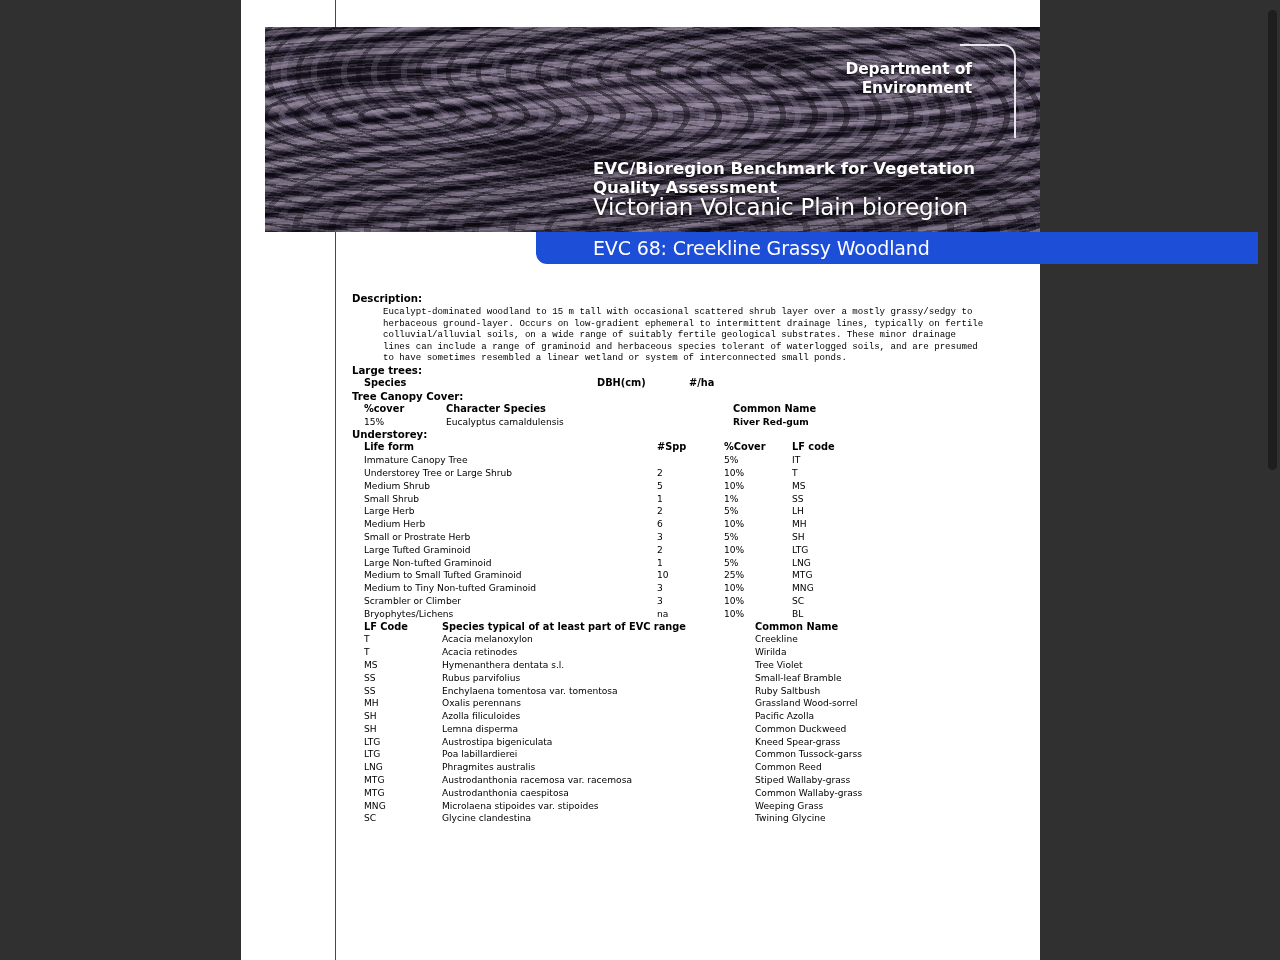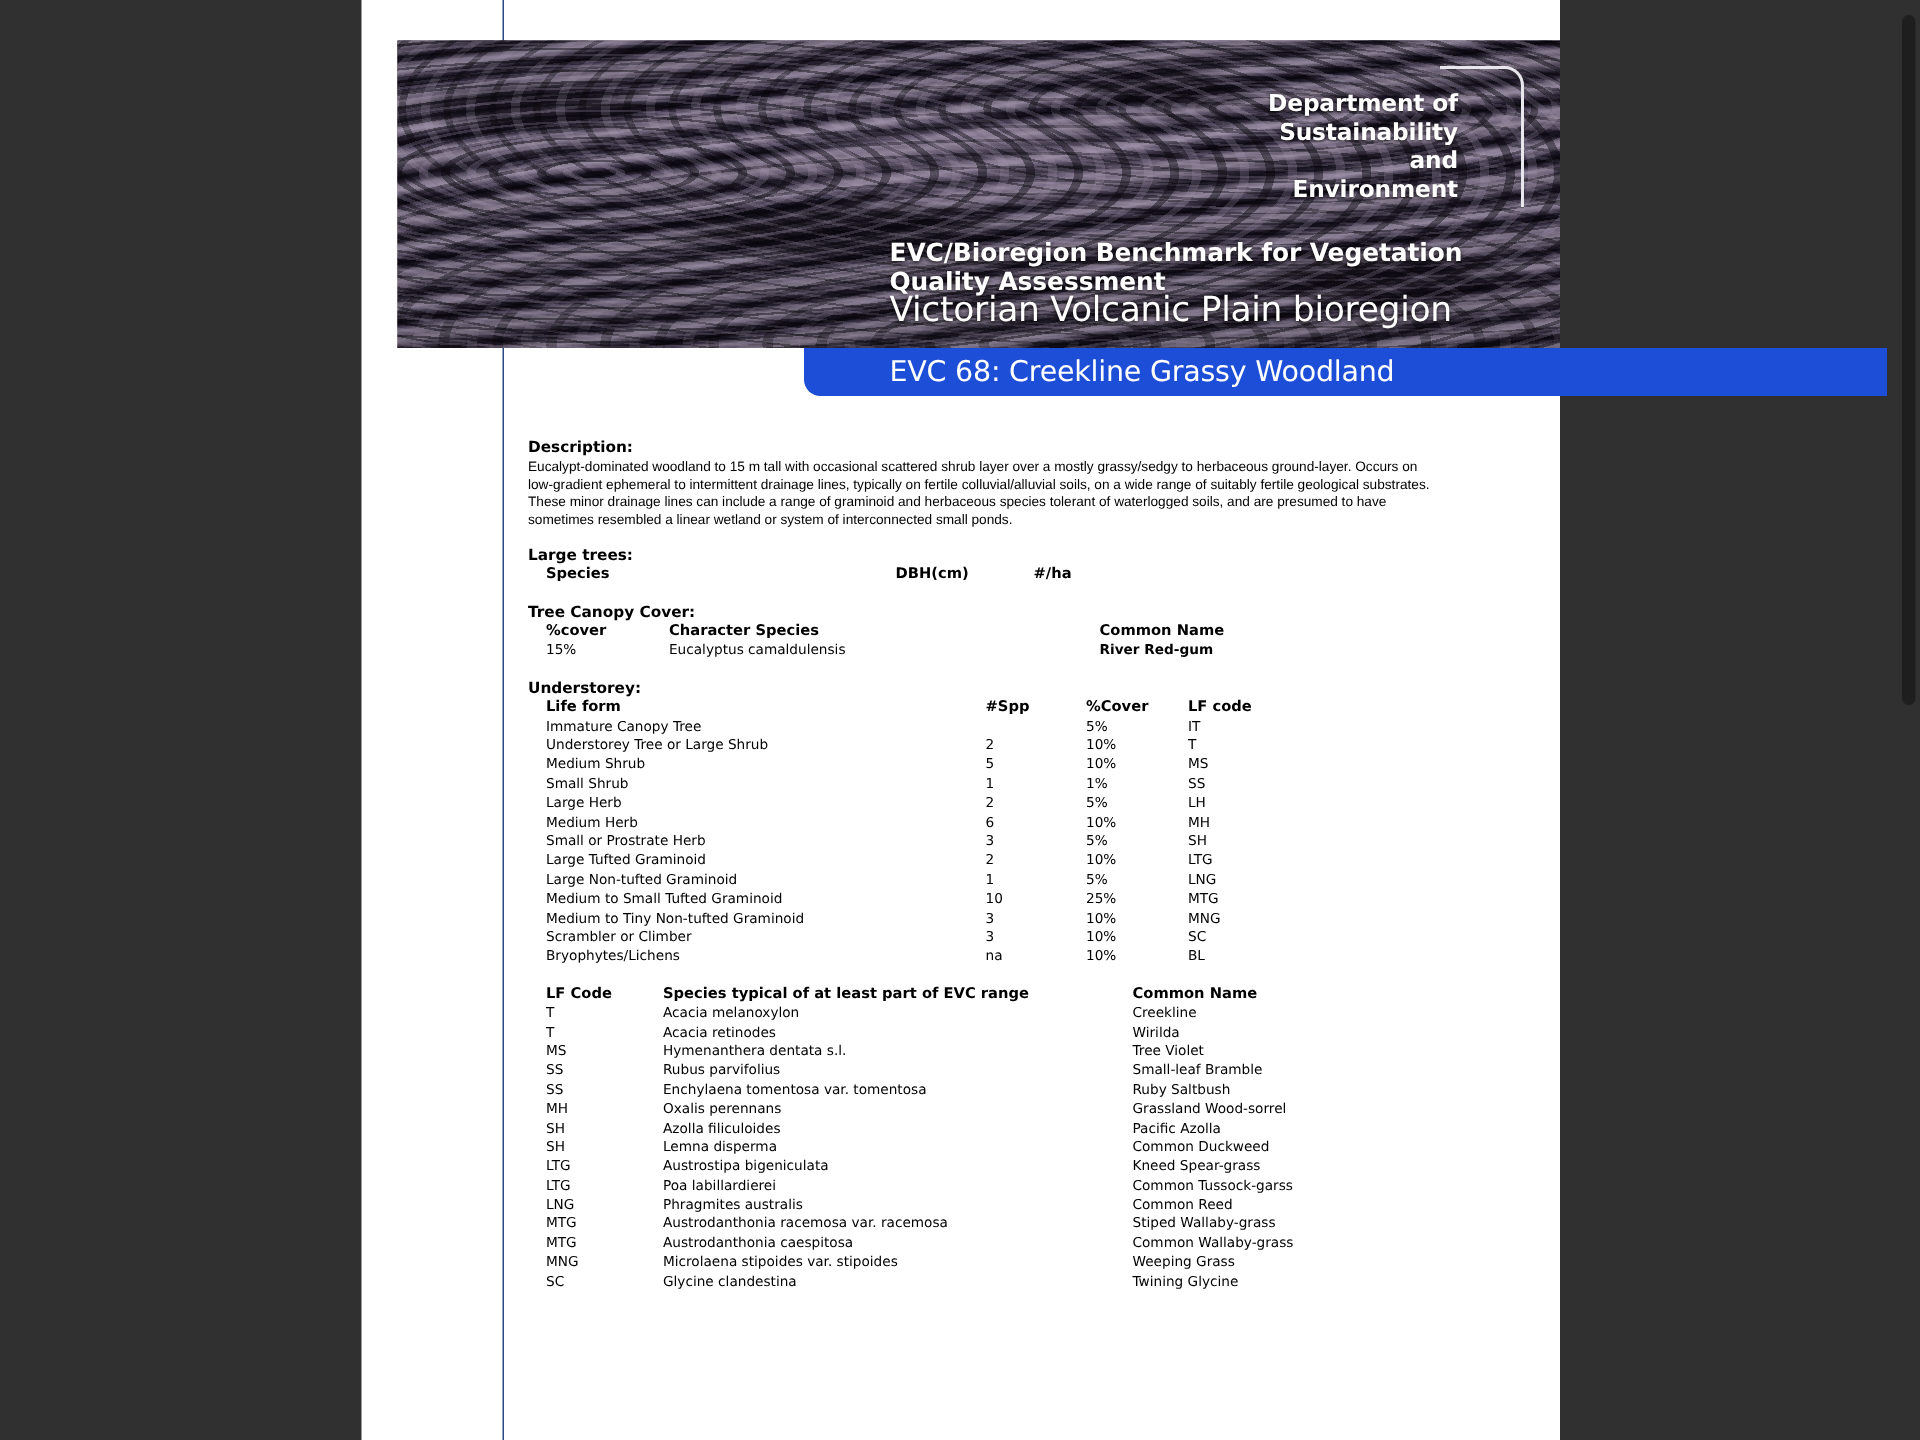--- a/index.html
+++ b/index.html
@@ -113,26 +113,26 @@
   
   #content {
     position:absolute; left:111px; top:292px; width:660px;
     color:#000000;
   }
   .sec-head {
     font-family:"DejaVu Sans", sans-serif;
     font-weight:bold; font-size:10.2px; line-height:13px;
   }
   .body-text {
-    font-family:Liberation Sans, sans-serif;
-    font-size:9.1px; line-height:11.6px; font-weight:normal;
+    font-family:Liberation Mono, monospace;
+    font-size:9.1px; line-height:11.6px; font-weight:normal;margin-left:31px;
   }
   #description-body { margin-top:1px; width:604px; }
 
-  .blk { margin-top:12px; }
+  .blk { }
   .row { position:relative; height:12.8px; }
   .row span {
     position:absolute; top:0;
     font-family:"DejaVu Sans", sans-serif;
     font-size:9.1px; line-height:12.8px; white-space:nowrap;
   }
   .row.hdr span { font-weight:bold; font-size:9.8px; }
 
   
   .c-ind   { left:12px; }
@@ -167,21 +167,20 @@
   <div id="page">
 
     <div id="page-rule"></div>
 
     <div id="banner"></div>
 
     <div id="dse-logo">
       <div class="bracket"></div>
       <div class="dse-text">
         <div>Department of</div>
-        <div>Sustainability and</div>
         <div>Environment</div>
       </div>
     </div>
 
     <div id="banner-title1">EVC/Bioregion Benchmark for Vegetation Quality Assessment</div>
     <div id="banner-title2">Victorian Volcanic Plain bioregion</div>
 
     <div id="evc-bar">
       <div class="evc-label">EVC 68: Creekline Grassy Woodland</div>
     </div>

